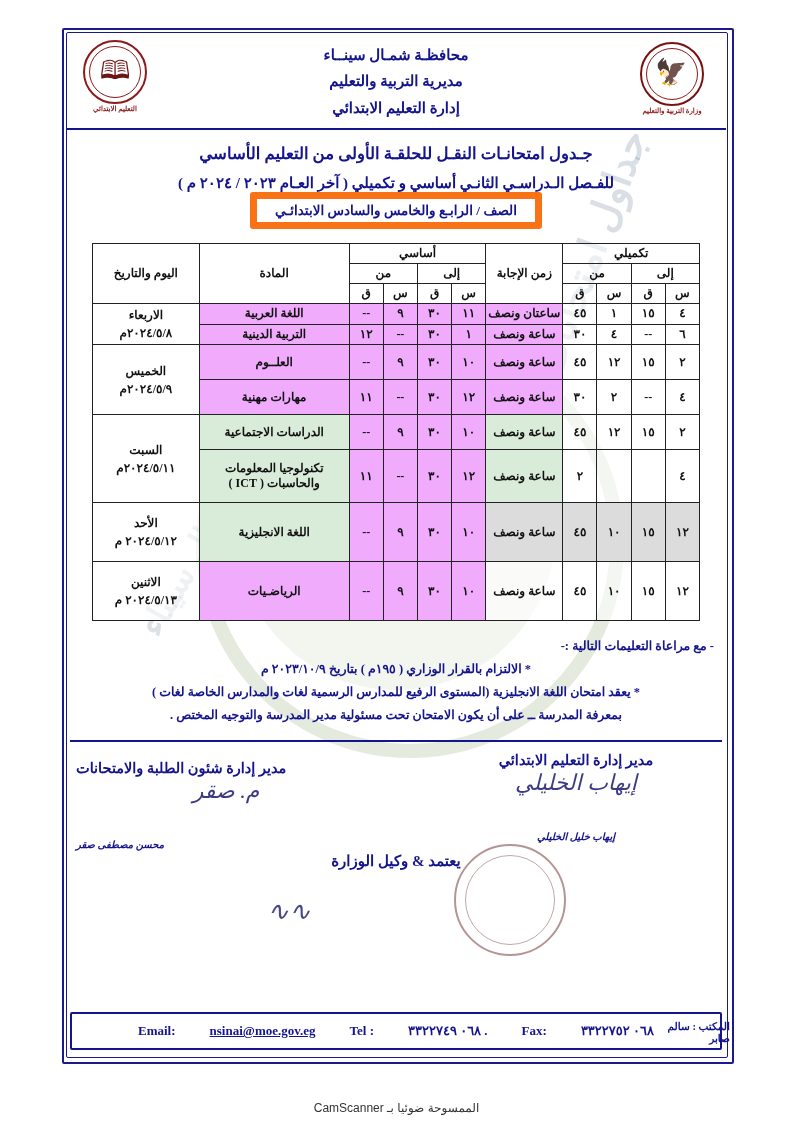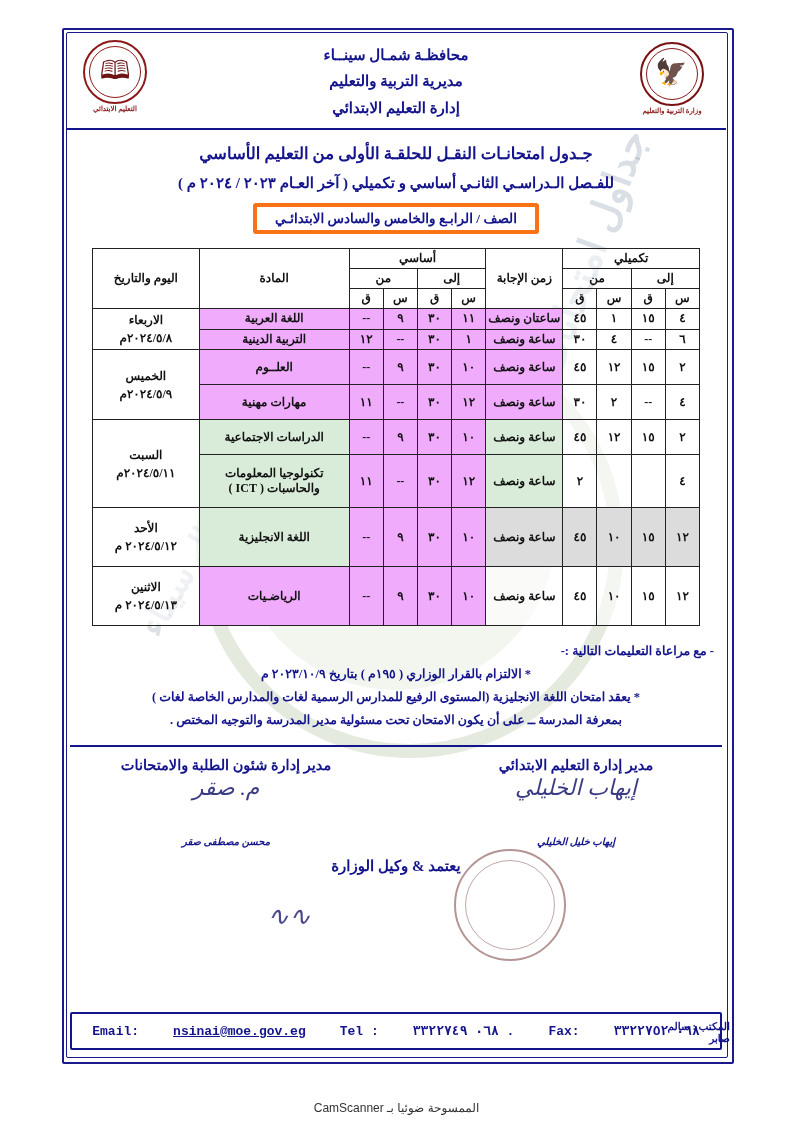--- a/index.html
+++ b/index.html
@@ -73,21 +73,21 @@
   .seal-r{border-color:#7a1111;}
   .hdr-rule{
     position:absolute;left:4px;right:4px;top:100px;height:2px;background:#14148c;
   }
 
   
   .title-wrap{margin-top:16px;text-align:center;color:#14148c;}
   .title1{font-size:16.5px;font-weight:bold;letter-spacing:1px;}
   .title2{font-size:15px;font-weight:bold;margin-top:10px;letter-spacing:1px;}
   .grade-box{
-    display:inline-block;margin-top:11px;border:4px solid #f97316;border-radius:3px;
+    display:inline-block;margin-top:0;border:7px solid #f97316;border-radius:3px;
     padding:3px 18px;font-size:13.5px;font-weight:bold;color:#14148c;background:rgba(255,255,255,0.55);
   }
 
   
   table.sched{
     border-collapse:collapse;margin:14px auto 0 auto;width:608px;
     background:transparent;color:#111;
   }
   table.sched td,table.sched th{
     border:1px solid #222;text-align:center;vertical-align:middle;
@@ -112,21 +112,21 @@
   .notes{
     margin:14px 16px 0 16px;color:#14148c;font-size:12.5px;font-weight:bold;
     line-height:1.85;text-align:right;
   }
   .notes .ctr{text-align:center;}
   .rule2{margin:12px 8px 0 8px;height:2px;background:#14148c;}
 
   
   .sigs{position:relative;height:190px;margin-top:6px;color:#14148c;}
   .sig-l{position:absolute;right:14px;top:4px;width:280px;text-align:center;}
-  .sig-r{position:absolute;left:14px;top:4px;width:300px;text-align:center;}
+  .sig-r{position:absolute;left:14px;top:12px;width:300px;text-align:left;}
   .sig-title{font-size:14.5px;font-weight:bold;}
   .sig-name{font-size:10px;font-weight:bold;margin-top:62px;font-style:italic;}
   .sig-scribble{
     position:absolute;left:50%;transform:translateX(-50%);top:20px;
     font-size:22px;color:#1a1a6e;font-family:"Liberation Serif",serif;font-style:italic;
     line-height:1;opacity:.85;white-space:nowrap;
   }
   .sig-bottom{position:absolute;left:0;right:0;top:104px;text-align:center;}
   .sig-bottom .t{font-size:15px;font-weight:bold;}
   .sig-bottom .n{font-size:14.5px;font-weight:bold;margin-top:42px;}
@@ -142,21 +142,21 @@
     position:absolute;left:205px;top:148px;font-size:26px;color:#1a1a6e;
     font-style:italic;opacity:.8;
   }
 
   
   .footer{
     position:absolute;left:8px;right:8px;bottom:10px;height:34px;
     border:2px solid #14148c;border-radius:2px;display:flex;align-items:center;
     justify-content:center;gap:34px;direction:ltr;background:rgba(255,255,255,0.6);
   }
-  .footer span{font-size:13px;font-weight:bold;color:#14148c;font-family:Liberation Mono, monospace;}
+  .footer span{font-size:13px;font-weight:bold;color:#14148c;font-family:Liberation Serif, serif;}
   .footer .mail-link{color:#14148c;text-decoration:underline;}
   .clerk{
     position:absolute;left:596px;bottom:16px;font-size:10.5px;color:#14148c;font-weight:bold;
   }
 
   .scan-note{
     position:absolute;left:0;right:0;bottom:8px;text-align:center;
     font-size:12px;color:#333;font-family:"Liberation Sans",sans-serif;
   }
 </style>

